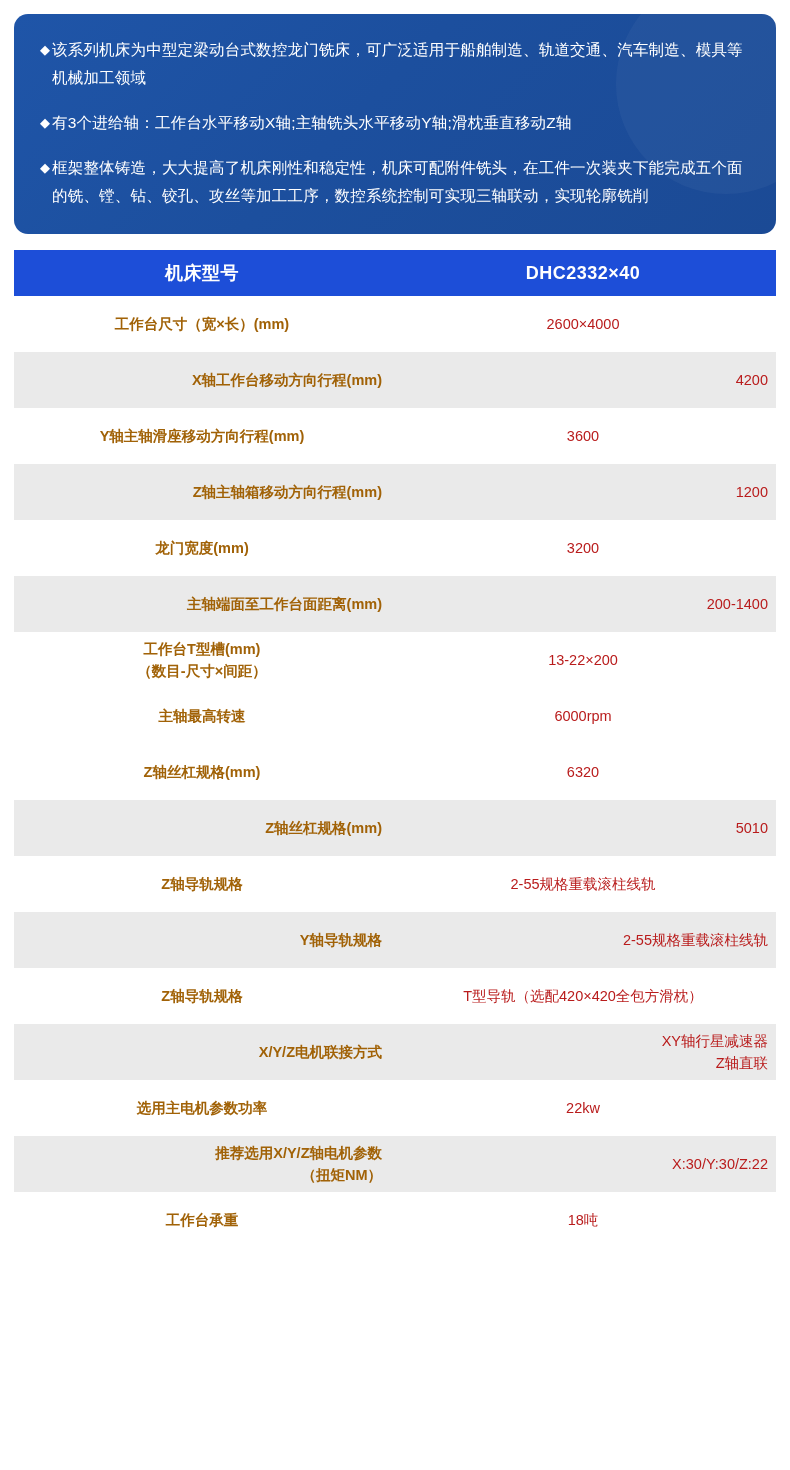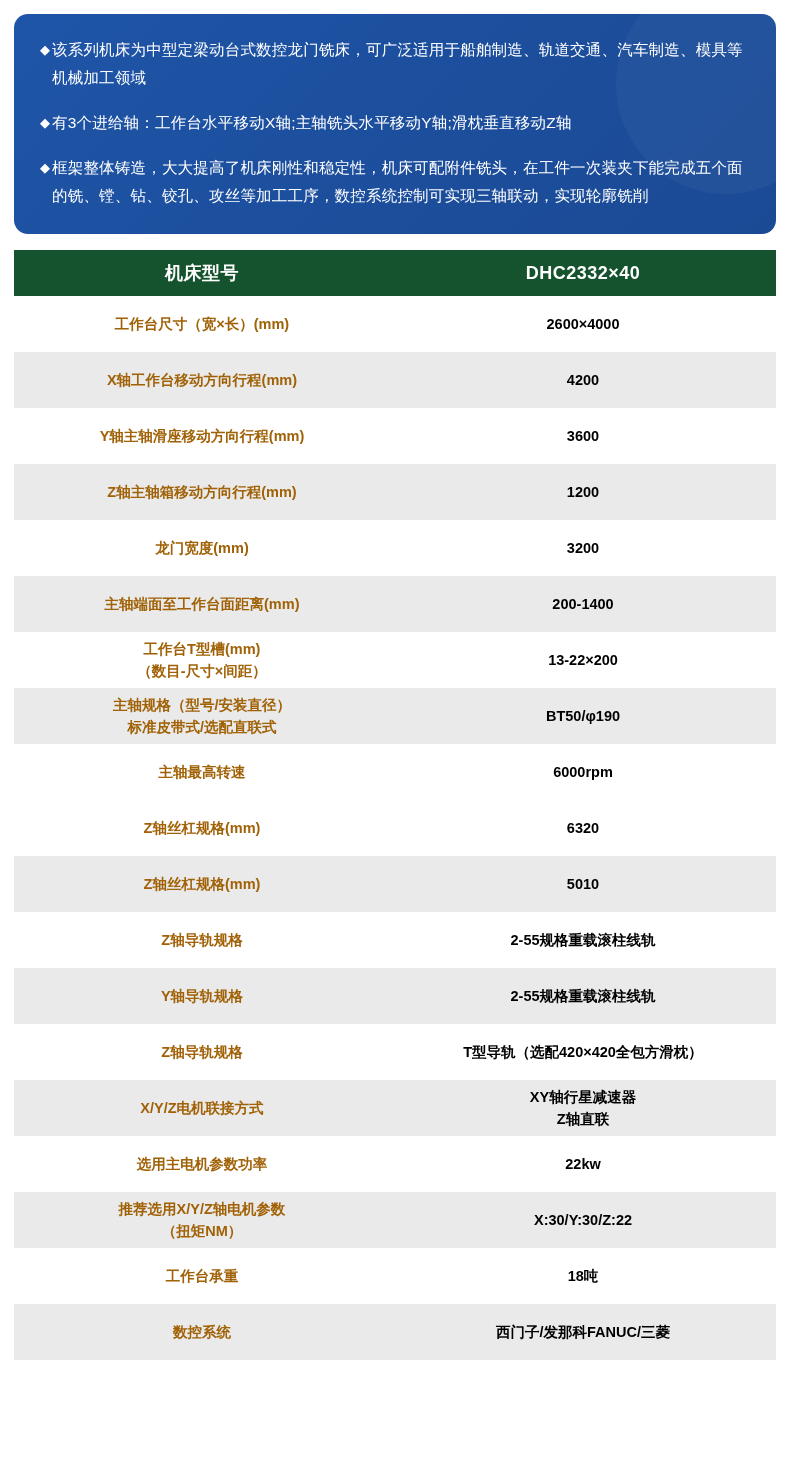--- a/index.html
+++ b/index.html
@@ -70,21 +70,21 @@
     width: 762px;
     border-collapse: collapse;
     table-layout: fixed;
     box-sizing: border-box;
   }
   .spec-table th, .spec-table td {
     padding: 0;
     margin: 0;
   }
   .hdr-row th {
-    background: #14532d;
+    background: #1d4ed8;
     color: #ffffff;
     font-size: 18px;
     font-weight: bold;
     height: 46px;
     text-align: center;
     vertical-align: middle;
     letter-spacing: 0.5px;
   }
   .hdr-row th.col-a { width: 376px; }
   .hdr-row th.col-b { width: 386px; }
@@ -96,26 +96,26 @@
     line-height: 22px;
     height: 56px;
     box-sizing: border-box;
   }
   .spec-row td.label {
     font-weight: bold;
     color: #a16207;
     padding: 6px 8px;
   }
   .spec-row td.value {
-    font-weight: bold;
-    color: #000000;
+    font-weight: normal;
+    color: #b91c1c;
     padding: 6px 8px;
   }
   .spec-row.odd td { background: #ffffff; }
-  .spec-row.even td { background: #eaeaea; }
+  .spec-row.even td { background: #eaeaea; text-align: right; }
   .sub { display: block; }
 </style>
 </head>
 <body>
 
 <div class="page">
 
   <div class="intro-panel">
     <div class="intro-item">
       <span class="intro-bullet">◆</span>
@@ -189,29 +189,20 @@
       </tr>
       <tr class="spec-row odd">
         <td class="label">
           <span class="sub">工作台T型槽(mm)</span>
           <span class="sub">（数目-尺寸×间距）</span>
         </td>
         <td class="value">
             <span class="sub">13-22×200</span>
           </td>
       </tr>
-      <tr class="spec-row even">
-        <td class="label">
-          <span class="sub">主轴规格（型号/安装直径）</span>
-          <span class="sub">标准皮带式/选配直联式</span>
-        </td>
-        <td class="value">
-            <span class="sub">BT50/φ190</span>
-          </td>
-      </tr>
       <tr class="spec-row odd">
         <td class="label">
             <span class="sub">主轴最高转速</span>
           </td>
         <td class="value">
             <span class="sub">6000rpm</span>
           </td>
       </tr>
       <tr class="spec-row odd">
         <td class="label">
@@ -280,24 +271,16 @@
           </td>
       </tr>
       <tr class="spec-row odd">
         <td class="label">
             <span class="sub">工作台承重</span>
           </td>
         <td class="value">
             <span class="sub">18吨</span>
           </td>
       </tr>
-      <tr class="spec-row even">
-        <td class="label">
-            <span class="sub">数控系统</span>
-          </td>
-        <td class="value">
-            <span class="sub">西门子/发那科FANUC/三菱</span>
-          </td>
-      </tr>
     </tbody>
   </table>
 
 </div>
 
 </body></html>

